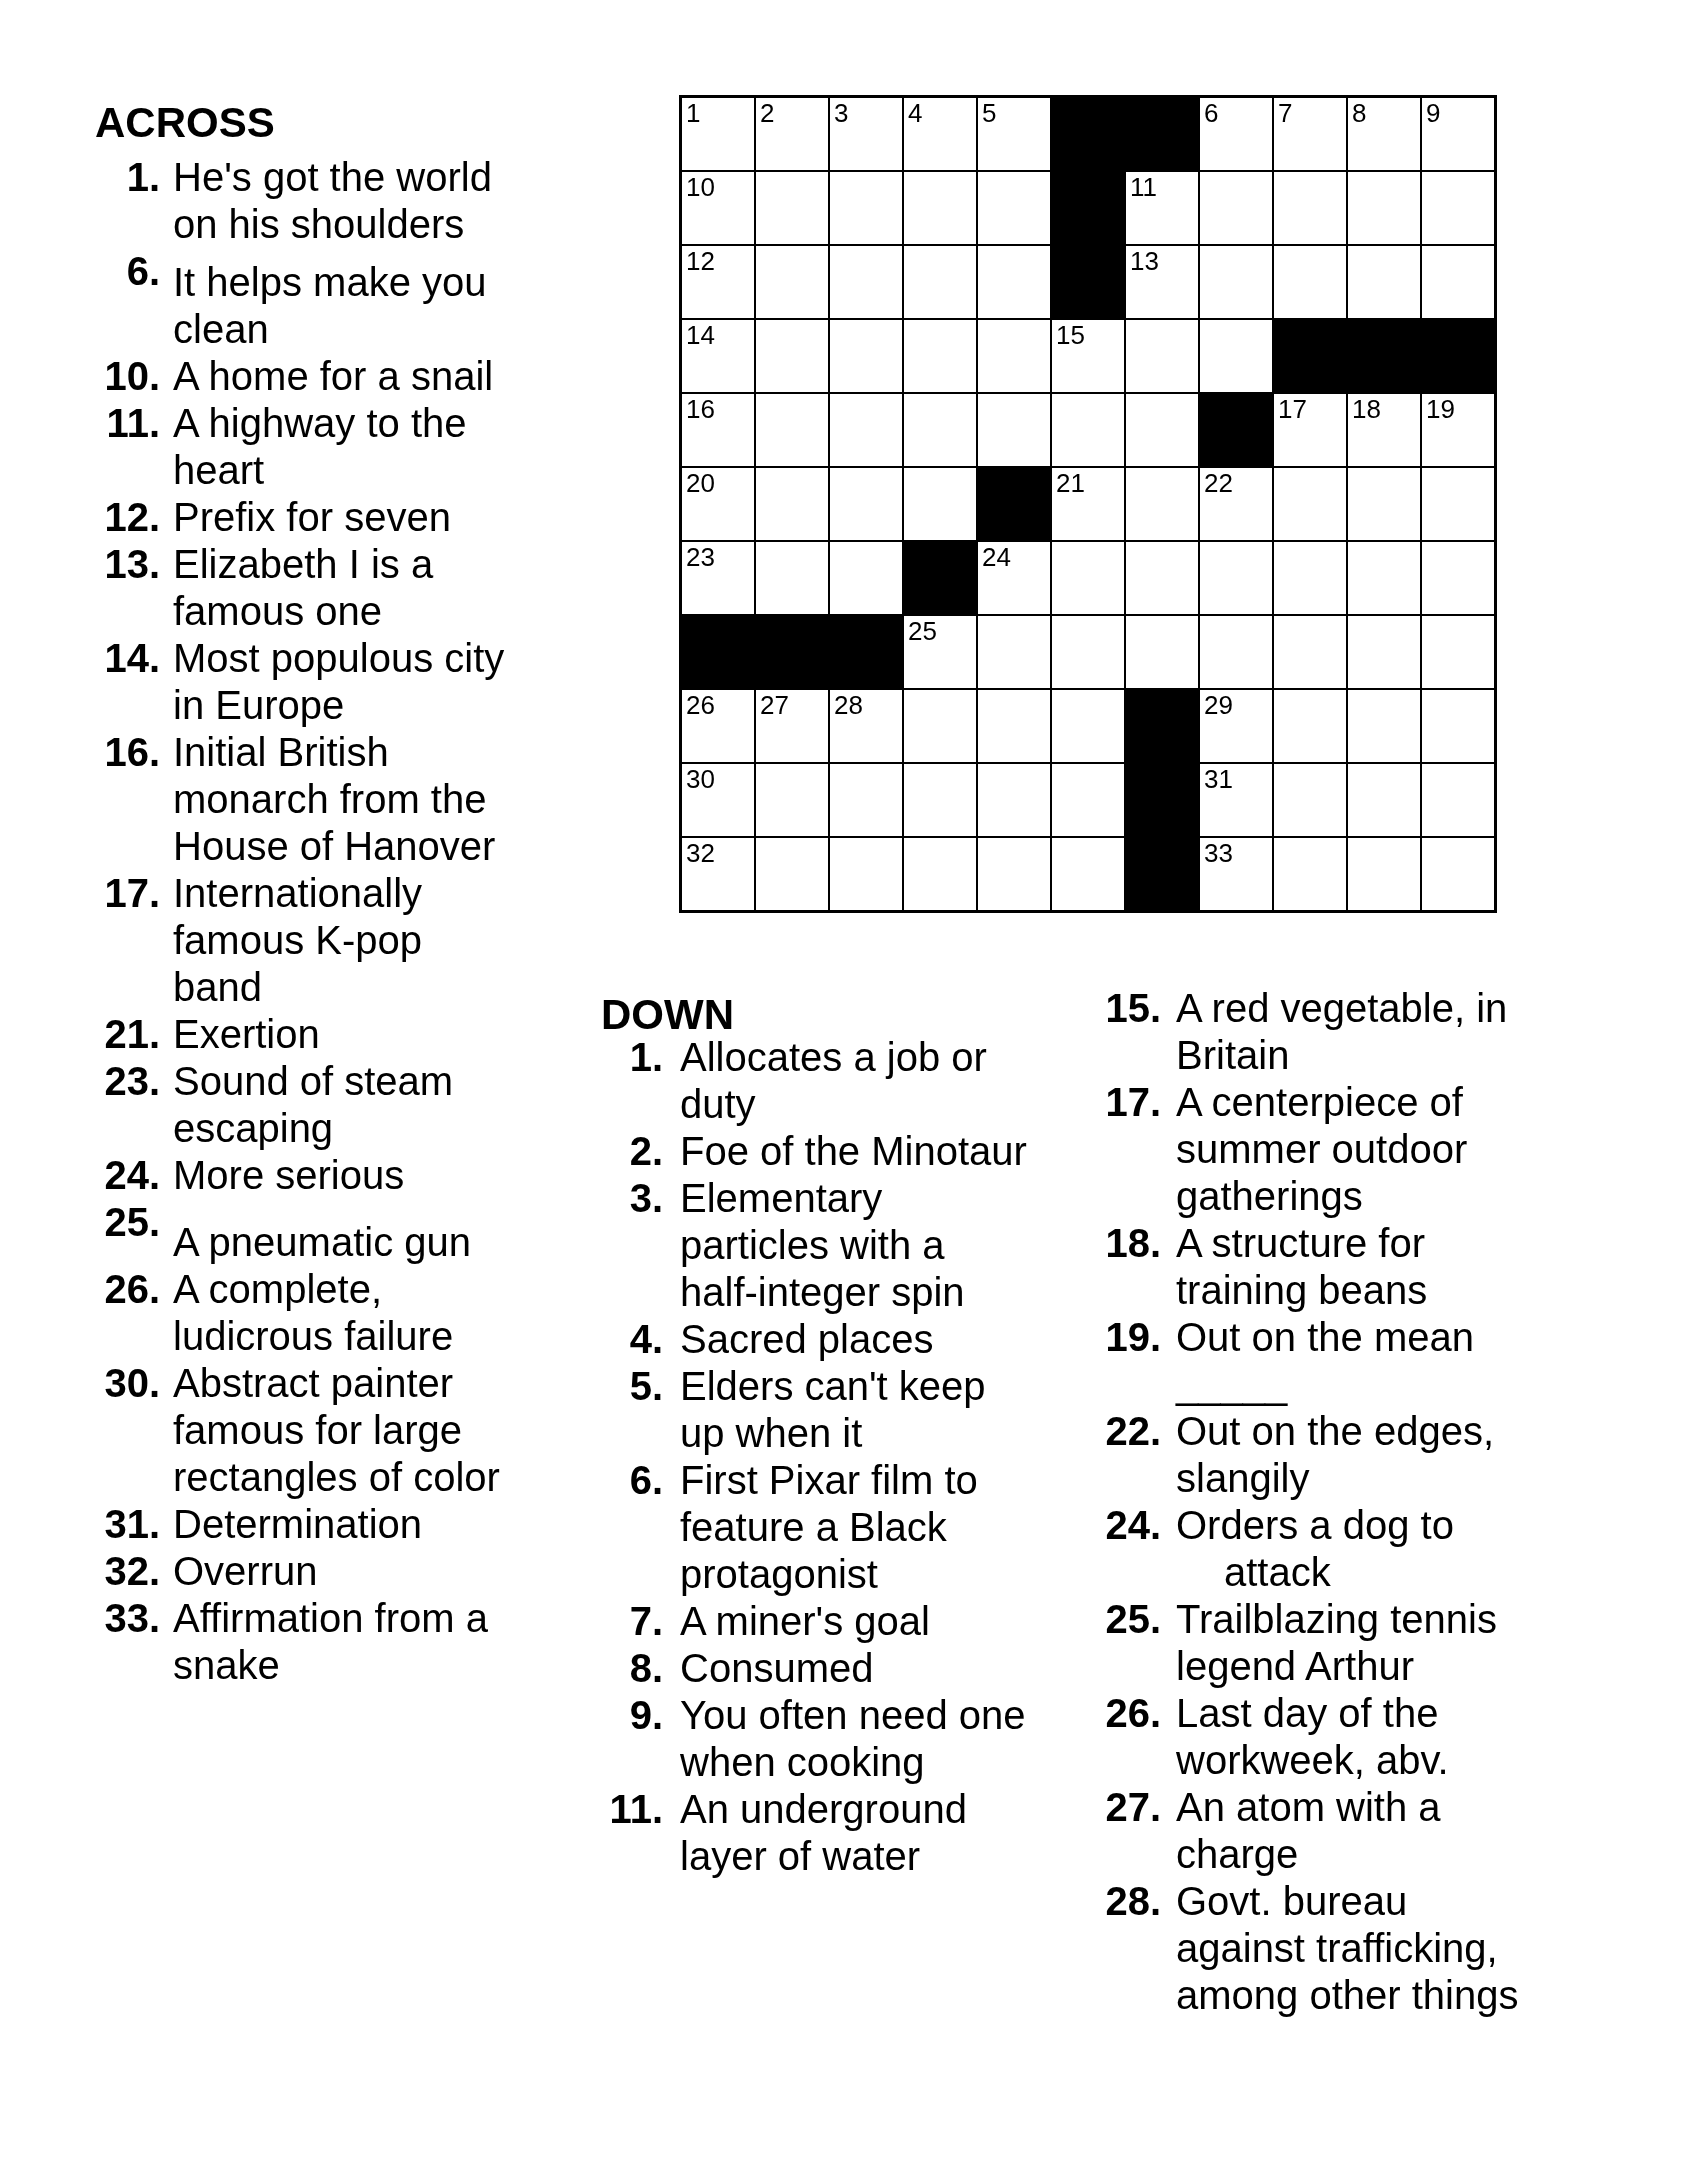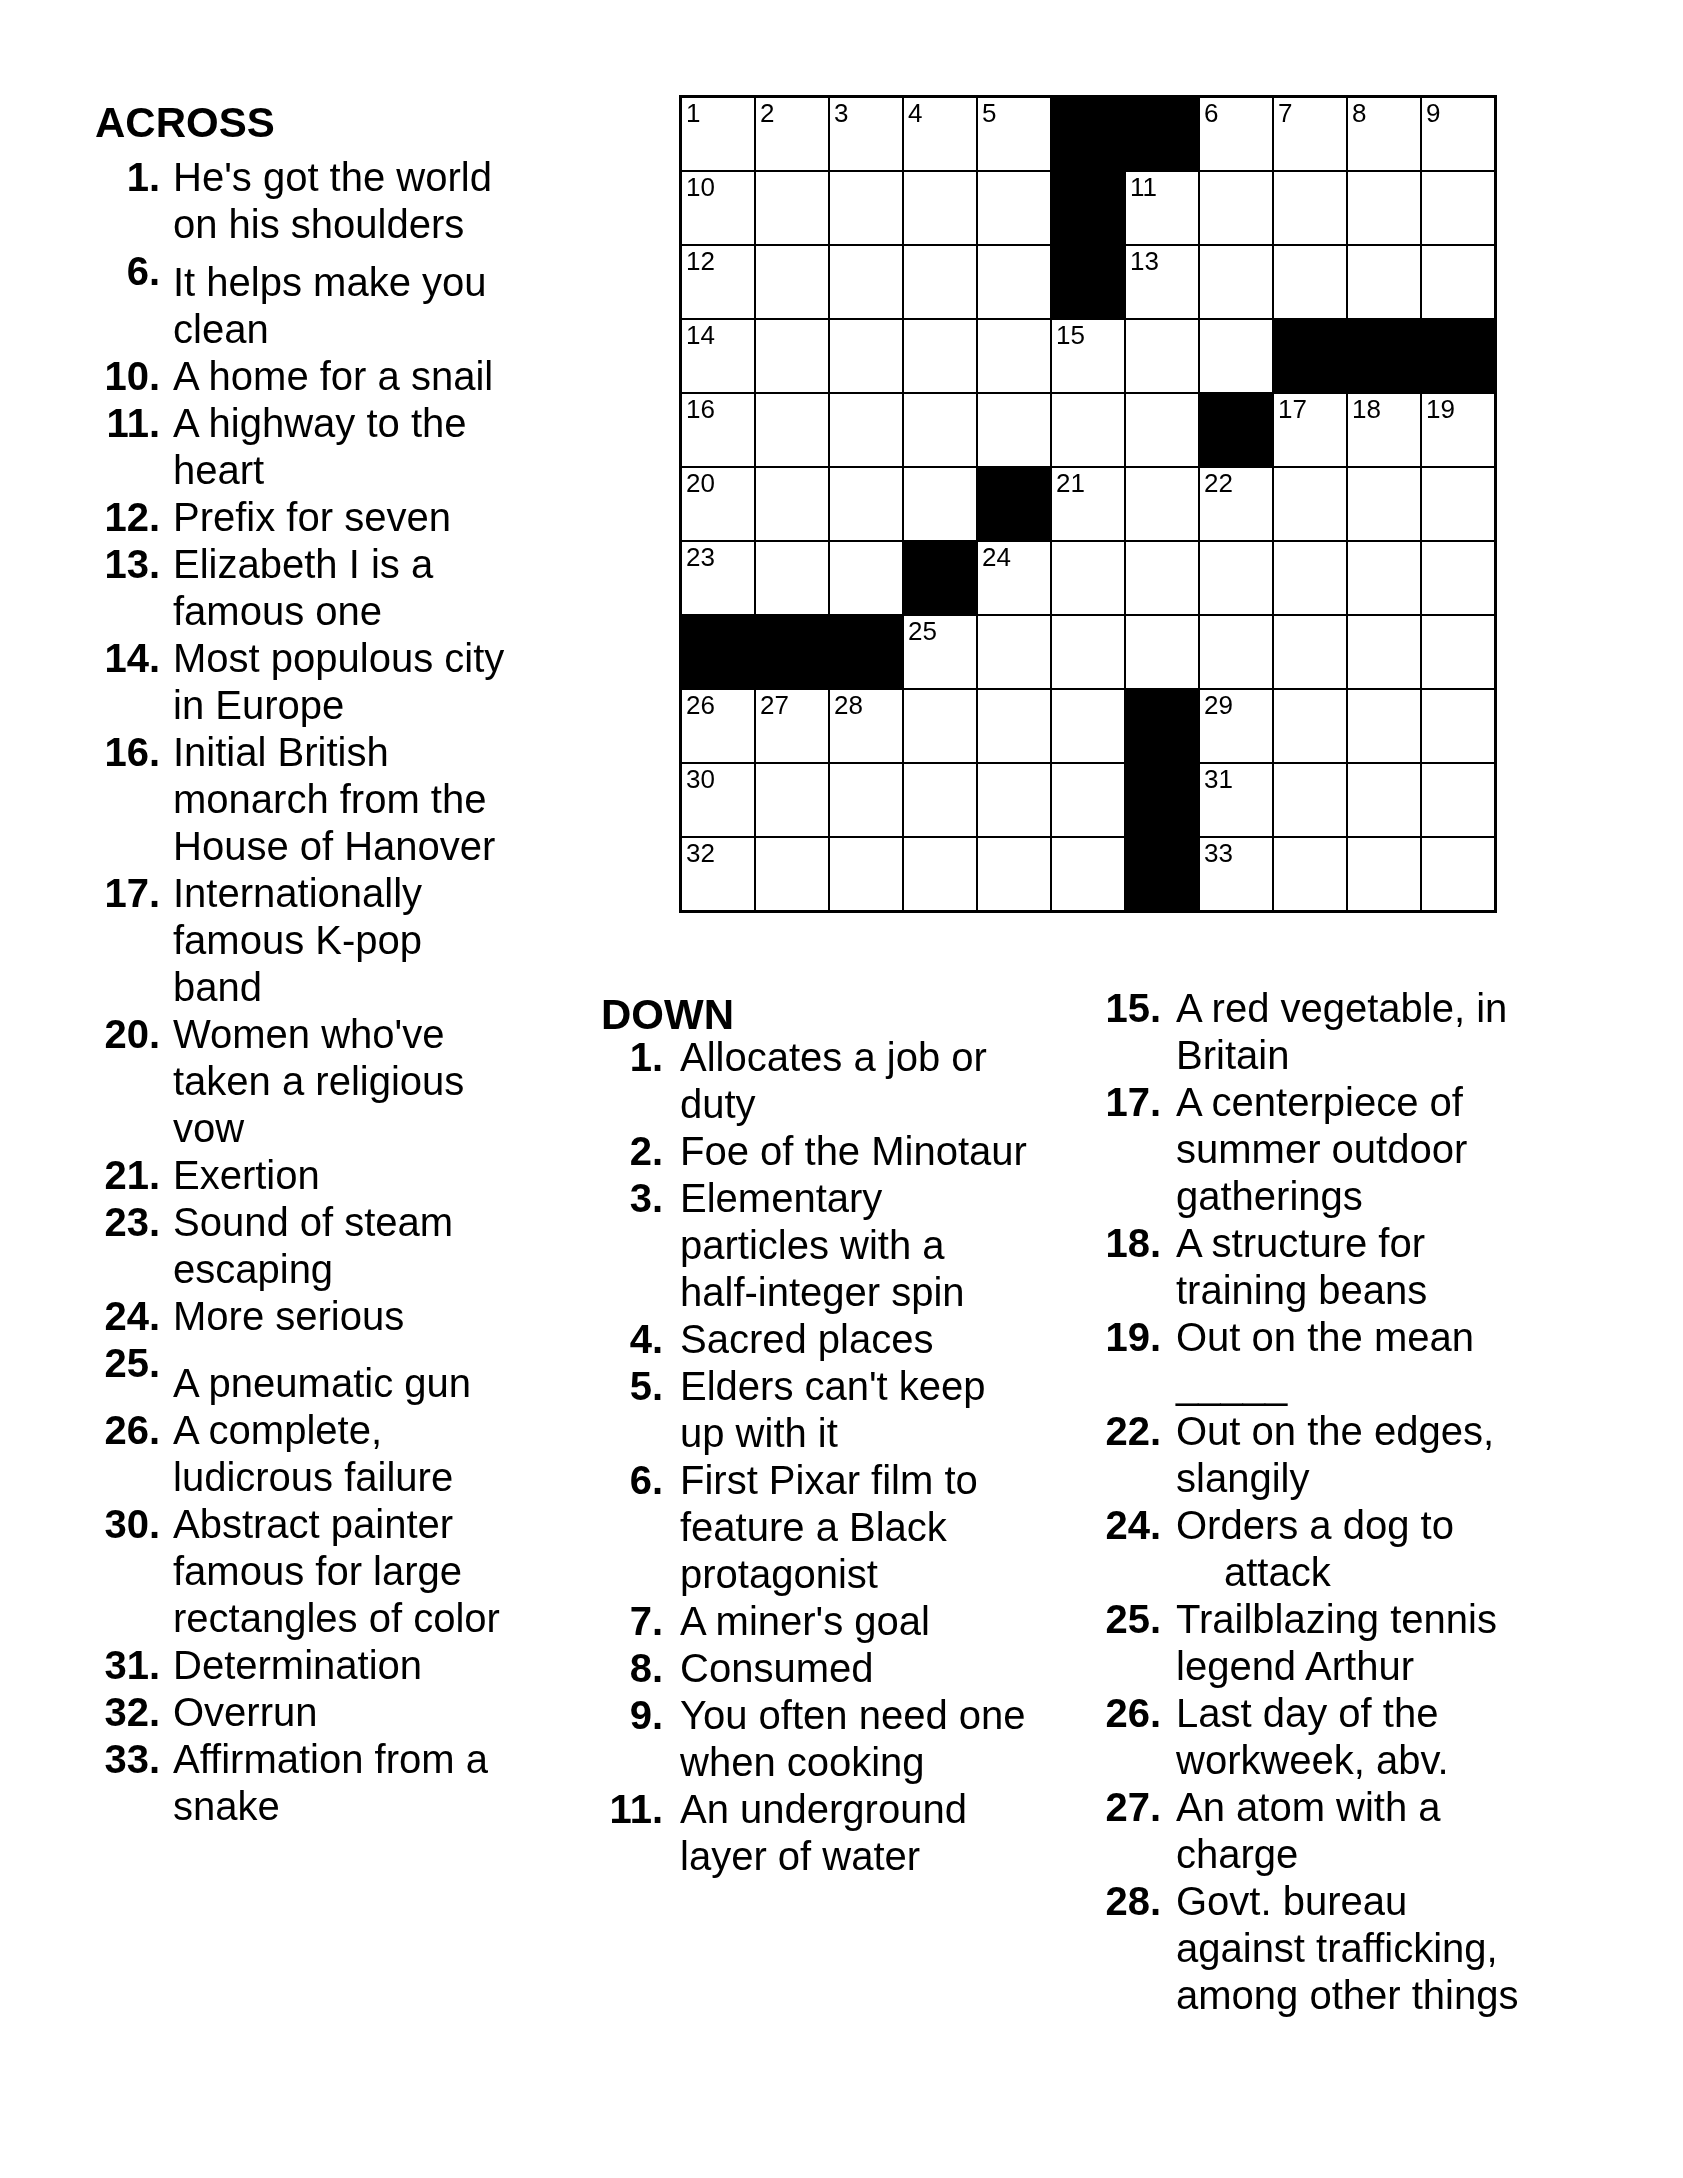--- a/index.html
+++ b/index.html
@@ -114,28 +114,20 @@
     </li>
     <li class="clue">
       <span class="clue-num">17.</span>
       <span class="clue-text">
         <span class="clue-line" style="display: block;">Internationally</span>
         <span class="clue-line" style="display: block;">famous K-pop</span>
         <span class="clue-line" style="display: block;">band</span>
       </span>
     </li>
     <li class="clue">
-      <span class="clue-num">20.</span>
-      <span class="clue-text">
-        <span class="clue-line" style="display: block;">Women who've</span>
-        <span class="clue-line" style="display: block;">taken a religious</span>
-        <span class="clue-line" style="display: block;">vow</span>
-      </span>
-    </li>
-    <li class="clue">
       <span class="clue-num">21.</span>
       <span class="clue-text">
         <span class="clue-line" style="display: block;">Exertion</span>
       </span>
     </li>
     <li class="clue">
       <span class="clue-num">23.</span>
       <span class="clue-text">
         <span class="clue-line" style="display: block;">Sound of steam</span>
         <span class="clue-line" style="display: block;">escaping</span>
@@ -405,21 +397,21 @@
     <li class="clue">
       <span class="clue-num">4.</span>
       <span class="clue-text">
         <span class="clue-line" style="display: block;">Sacred places</span>
       </span>
     </li>
     <li class="clue">
       <span class="clue-num">5.</span>
       <span class="clue-text">
         <span class="clue-line" style="display: block;">Elders can't keep</span>
-        <span class="clue-line" style="display: block;">up with it</span>
+        <span class="clue-line" style="display: block;">up when it</span>
       </span>
     </li>
     <li class="clue">
       <span class="clue-num">6.</span>
       <span class="clue-text">
         <span class="clue-line" style="display: block;">First Pixar film to</span>
         <span class="clue-line" style="display: block;">feature a Black</span>
         <span class="clue-line" style="display: block;">protagonist</span>
       </span>
     </li>

